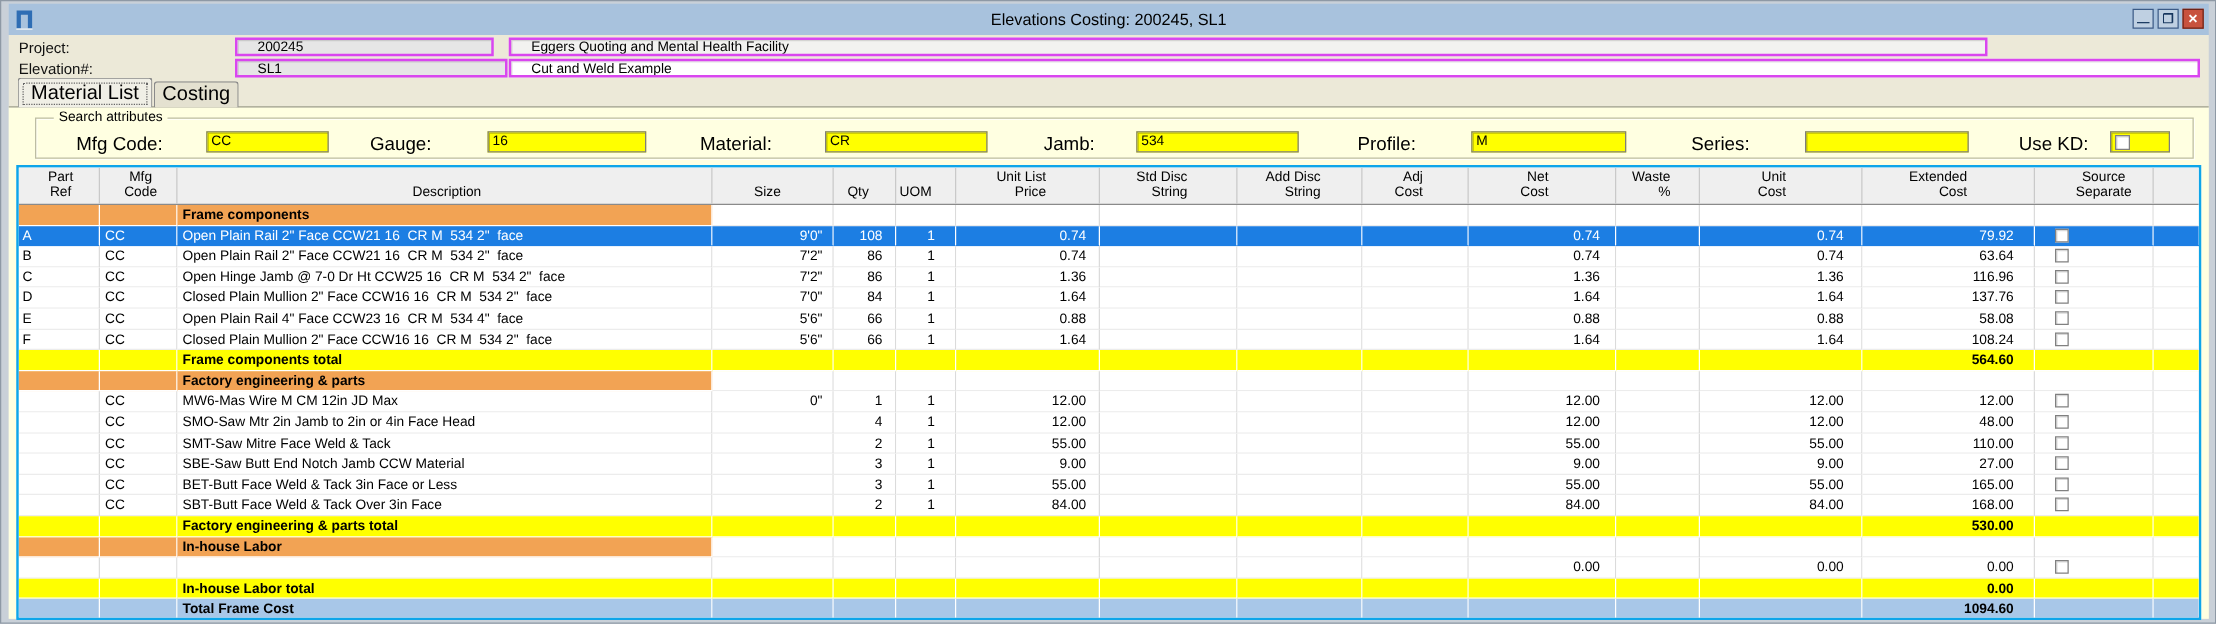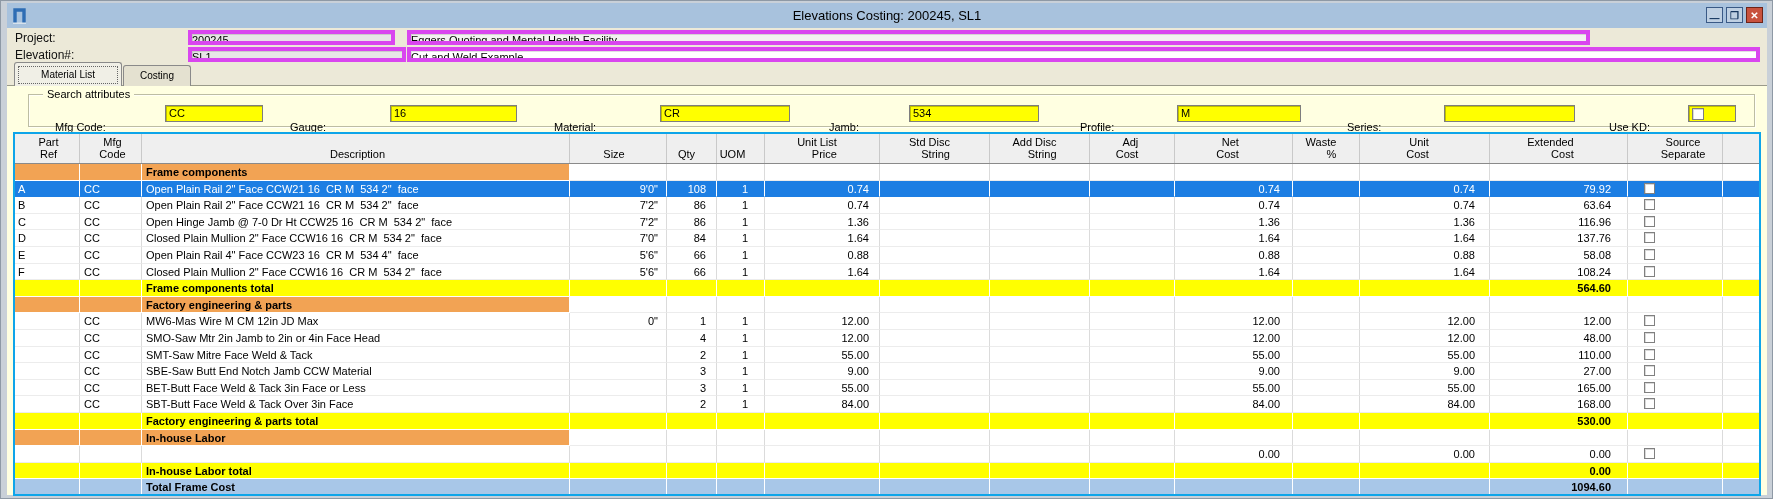--- a/index.html
+++ b/index.html
@@ -14,38 +14,38 @@
          font-size:13px;color:#000000;}
   .winbtns{position:absolute;right:4px;top:4px;display:flex;gap:3px;}
   .btn{width:17px;height:16px;display:flex;align-items:center;justify-content:center;
        font-size:10px;font-weight:bold;cursor:default;}
   .btn.min,.btn.max{background:#BFD0E2;border:1px solid #3A5A86;color:#16365E;}
   .btn.close{background:#C8523E;border:1px solid #6E2418;color:#fff;}
   .btn.min span{position:relative;top:3px;}
   
   .client{position:absolute;left:7px;top:28px;width:1760px;height:467px;background:#ECE9D8;}
   .flabel{position:absolute;font-size:12px;color:#111;}
-  .sunken{position:absolute;height:15px;border:4px solid #d946ef;font-size:11px;line-height:13px;
-          padding-left:0;white-space:pre;overflow:hidden;box-shadow:inset 1px 1px 0 rgba(0,0,0,.12);}
+  .sunken{position:absolute;height:15px;border:2px solid #d946ef;font-size:11px;line-height:13px;
+          padding-left:16px;white-space:pre;overflow:hidden;box-shadow:inset 1px 1px 0 rgba(0,0,0,.12);}
   .f-gray{background:#E6E6E6;}
   .f-lgray{background:#F2F2F0;}
   .f-white{background:#FFFFFF;}
   
-  .tab{position:absolute;font-size:10px;text-align:center;border:1px solid #8A8A8A;border-bottom:none;
+  .tab{position:absolute;font-size:16px;text-align:center;border:1px solid #8A8A8A;border-bottom:none;
        border-radius:3px 3px 0 0;cursor:default;}
   .tab.active{left:7px;top:34px;width:108px;height:24px;line-height:23px;background:#F0EFE6;z-index:3;}
   .tab.active::after{content:"";position:absolute;left:3px;top:3px;right:3px;bottom:2px;border:1px dotted #666;}
   .tab.inactive{left:116px;top:37px;width:68px;height:21px;line-height:20px;background:#E4E1D0;z-index:2;}
   
   .panel{position:absolute;left:0;top:57px;width:1760px;height:410px;background:#FFFFE1;
          border-top:1px solid #9A9A8A;}
   .groupbox{position:absolute;left:21px;top:8px;width:1727px;height:33px;
             border:1px solid #BDBDA3;box-shadow:1px 1px 0 #FFFFF6, inset 1px 1px 0 #FFFFF6;}
   .grouplabel{position:absolute;left:14px;top:-7px;background:#FFFFE1;padding:0 4px;font-size:11px;}
-  .slabel{position:absolute;top:35px;font-size:11px;}
+  .slabel{position:absolute;top:21px;font-size:15px;margin-left:6px;}
   .yfield{position:absolute;top:19px;height:17px;background:#FFFF00;border:1px solid #7E7E7E;
           box-shadow:inset 1px 1px 0 rgba(0,0,0,.25);font-size:11px;line-height:15px;
           padding-left:3px;white-space:pre;overflow:hidden;}
   .kdholder{position:absolute;top:19px;height:17px;width:48px;background:#FFFF00;border:1px solid #7E7E7E;
             box-shadow:inset 1px 1px 0 rgba(0,0,0,.25);}
   .cbx{display:inline-block;width:11px;height:11px;background:#fff;border:1px solid #808080;
        box-shadow:inset 1px 1px 0 rgba(0,0,0,.15);}
   .kdholder .cbx{position:absolute;left:3px;top:2px;width:12px;height:12px;}
   
   .tableWrap{position:absolute;left:6px;top:46px;width:1748px;height:364px;background:#fff;

